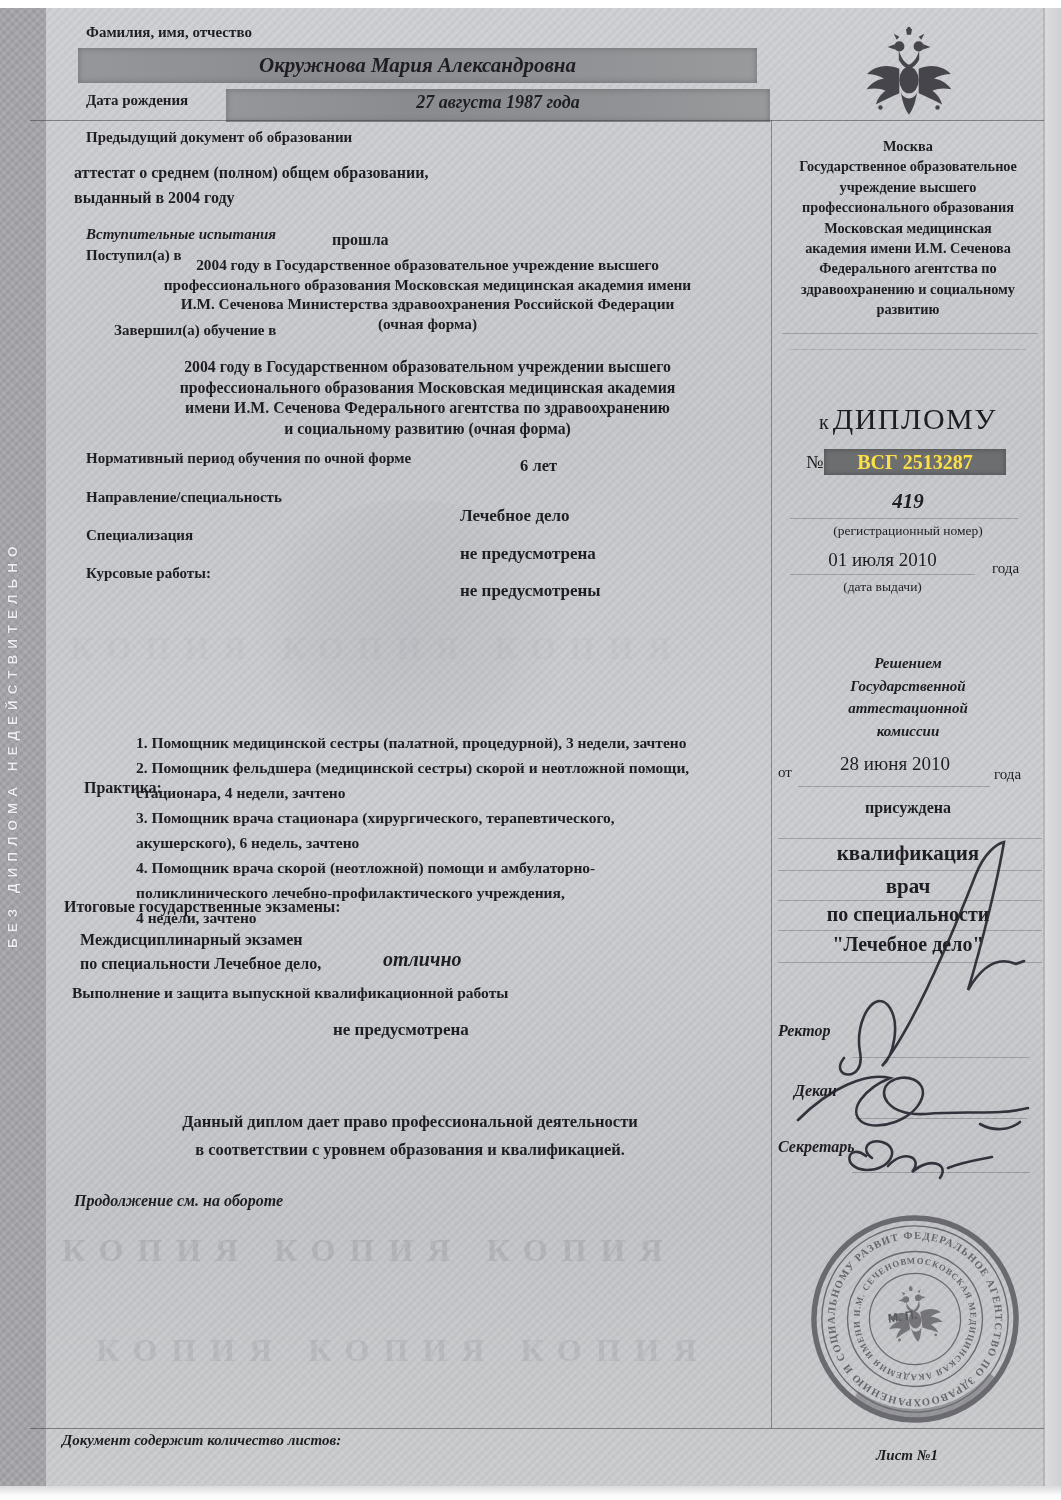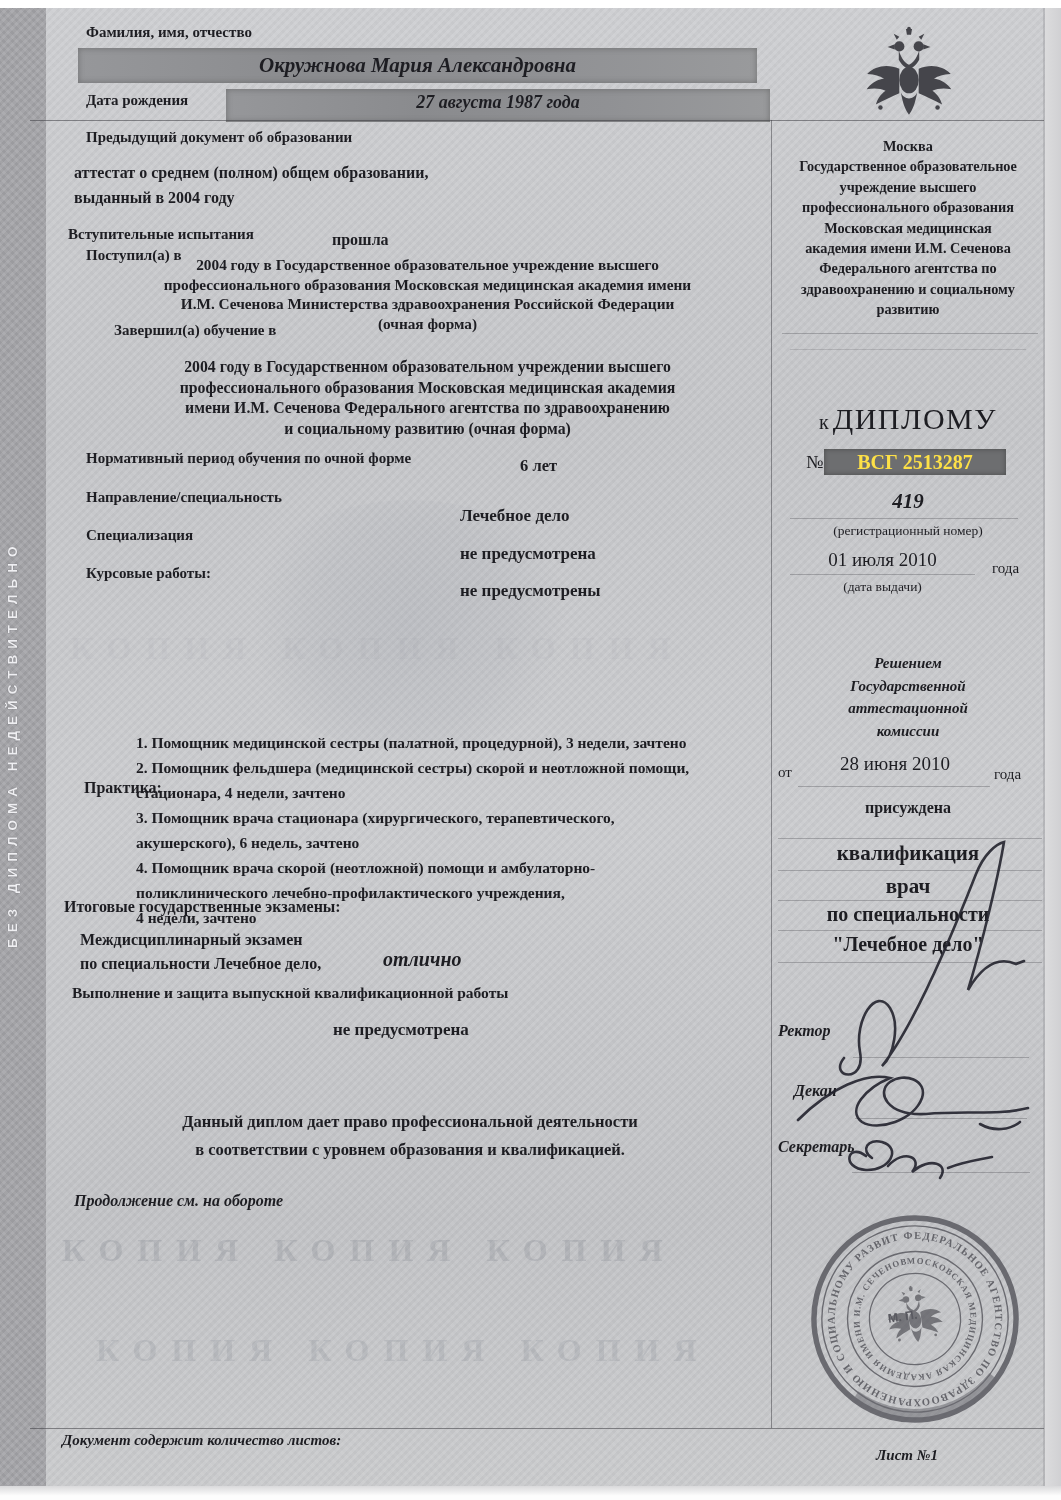--- a/index.html
+++ b/index.html
@@ -85,21 +85,21 @@
   <div class="a lbl" style="left:86px;top:92px;">Дата рождения</div>
   <div class="a bar c" style="left:226px;top:89px;width:544px;height:33px;line-height:26px;">
     <span class="b i" style="font-size:18px;">27 августа 1987 года</span>
   </div>
   <div class="a ln" style="left:30px;top:120px;width:1014px;"></div>
 
   <div class="a lbl" style="left:86px;top:129px;">Предыдущий документ об образовании</div>
   <div class="a val nw" style="left:74px;top:164px;font-size:16px;">аттестат о среднем (полном) общем образовании,</div>
   <div class="a val nw" style="left:74px;top:189px;font-size:16px;">выданный в 2004 году</div>
 
-  <div class="a lbl" style="left:68px;top:226px;">Вступительные испытания</div>
+  <div class="a lbl" style="left:86px;top:226px;font-style:italic;">Вступительные испытания</div>
   <div class="a val" style="left:332px;top:231px;font-size:16px;">прошла</div>
 
   <div class="a lbl" style="left:86px;top:247px;">Поступил(а) в</div>
   <div class="a c" style="left:105px;top:255px;width:645px;font-size:15.3px;font-weight:700;line-height:19.5px;">
     <div>2004 году в Государственное образовательное учреждение высшего</div>
     <div>профессионального образования Московская медицинская академия имени</div>
     <div>И.М. Сеченова Министерства здравоохранения Российской Федерации</div>
     <div>(очная форма)</div>
   </div>
 

